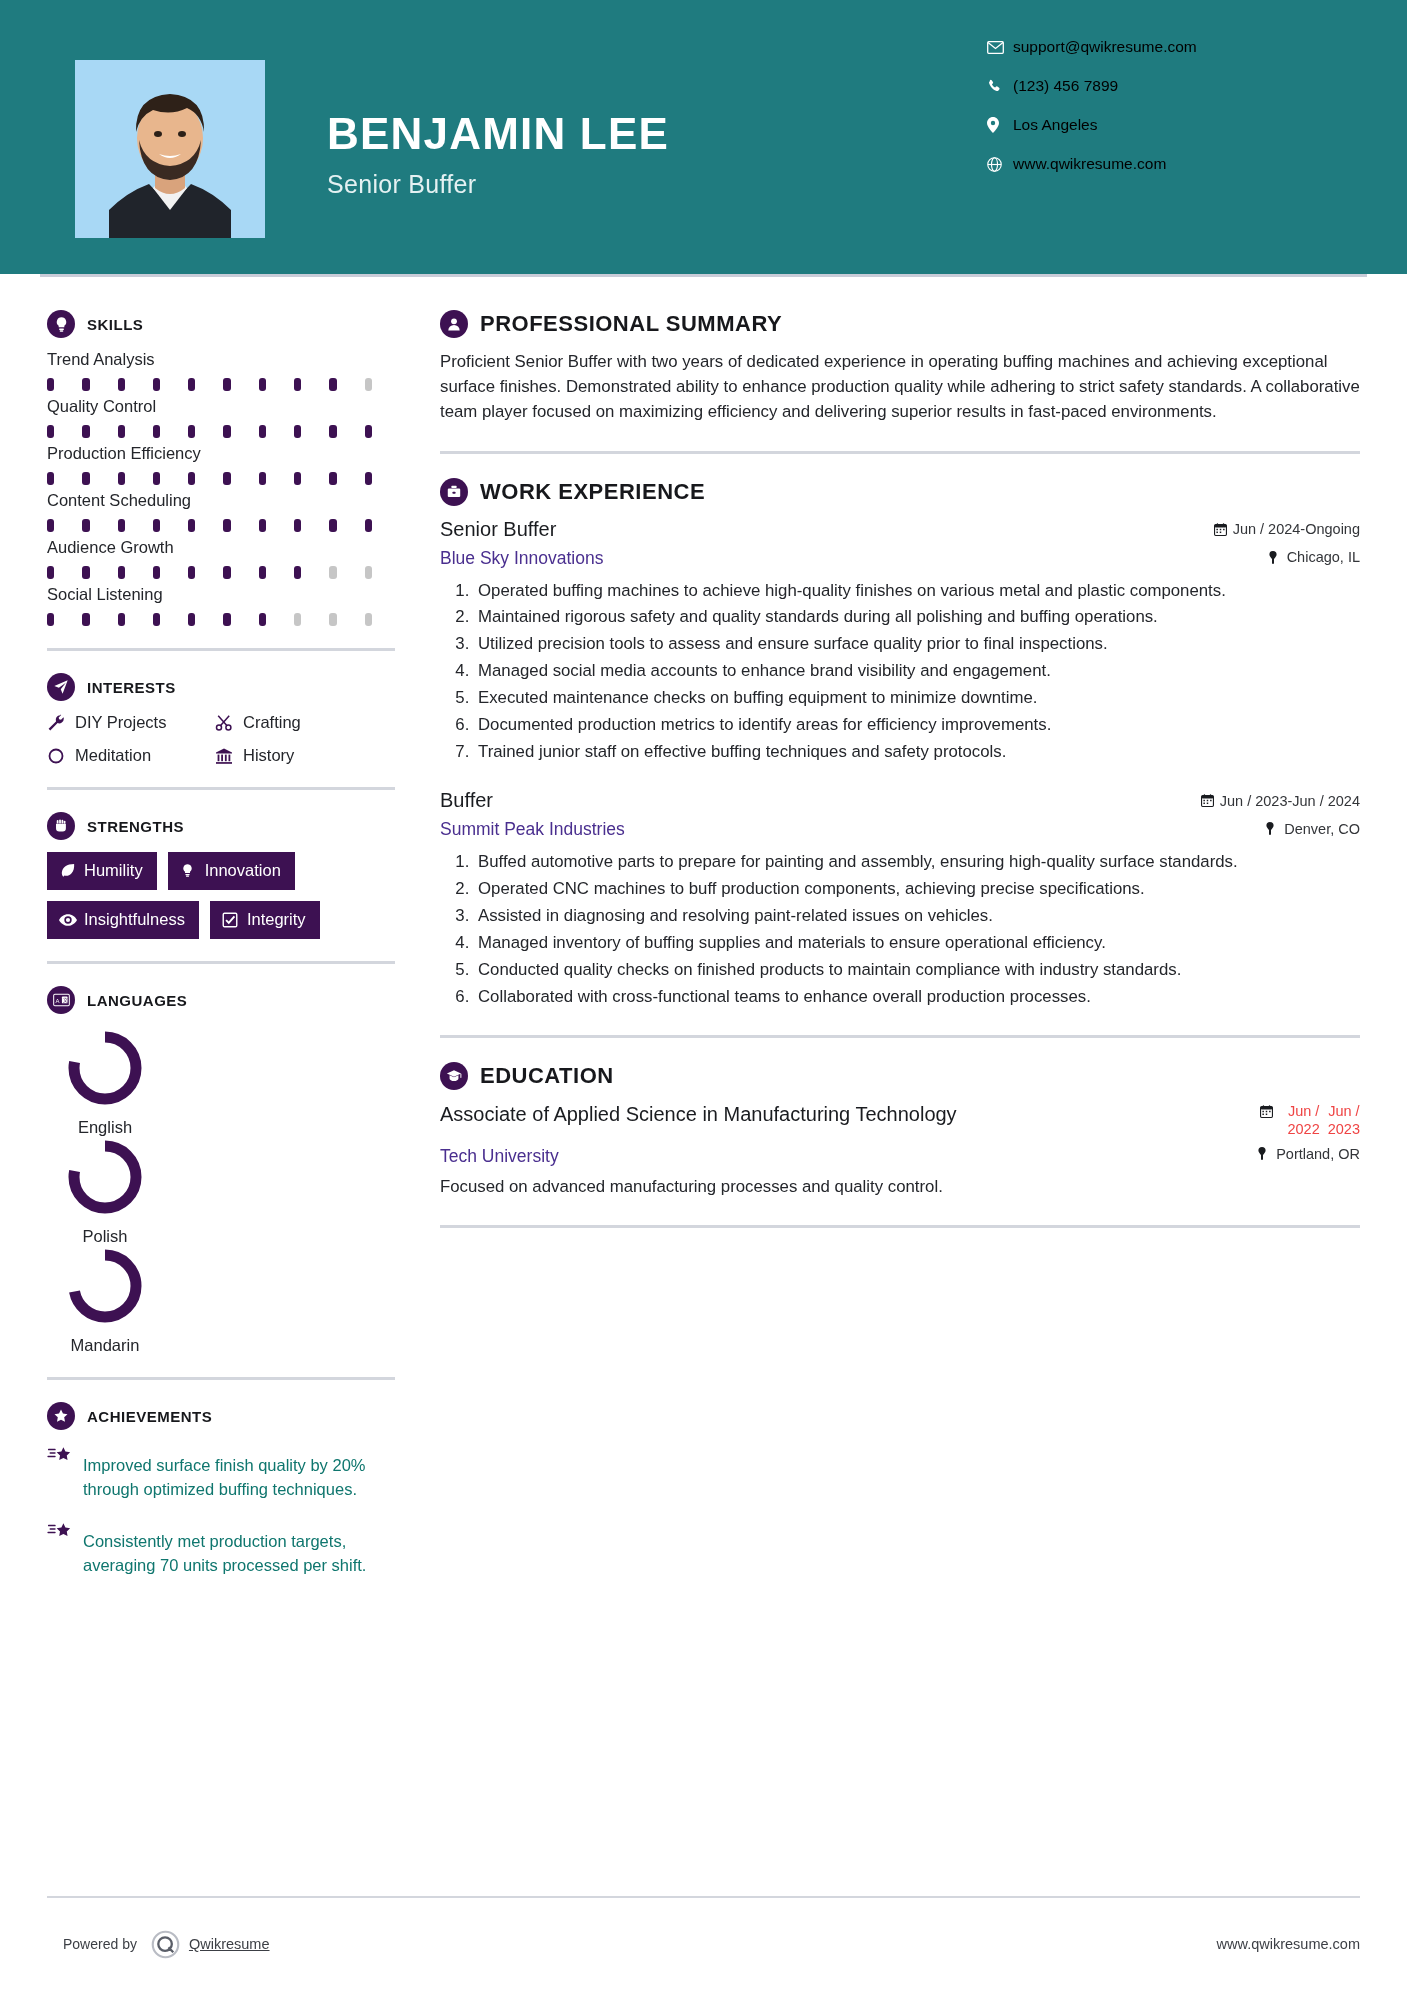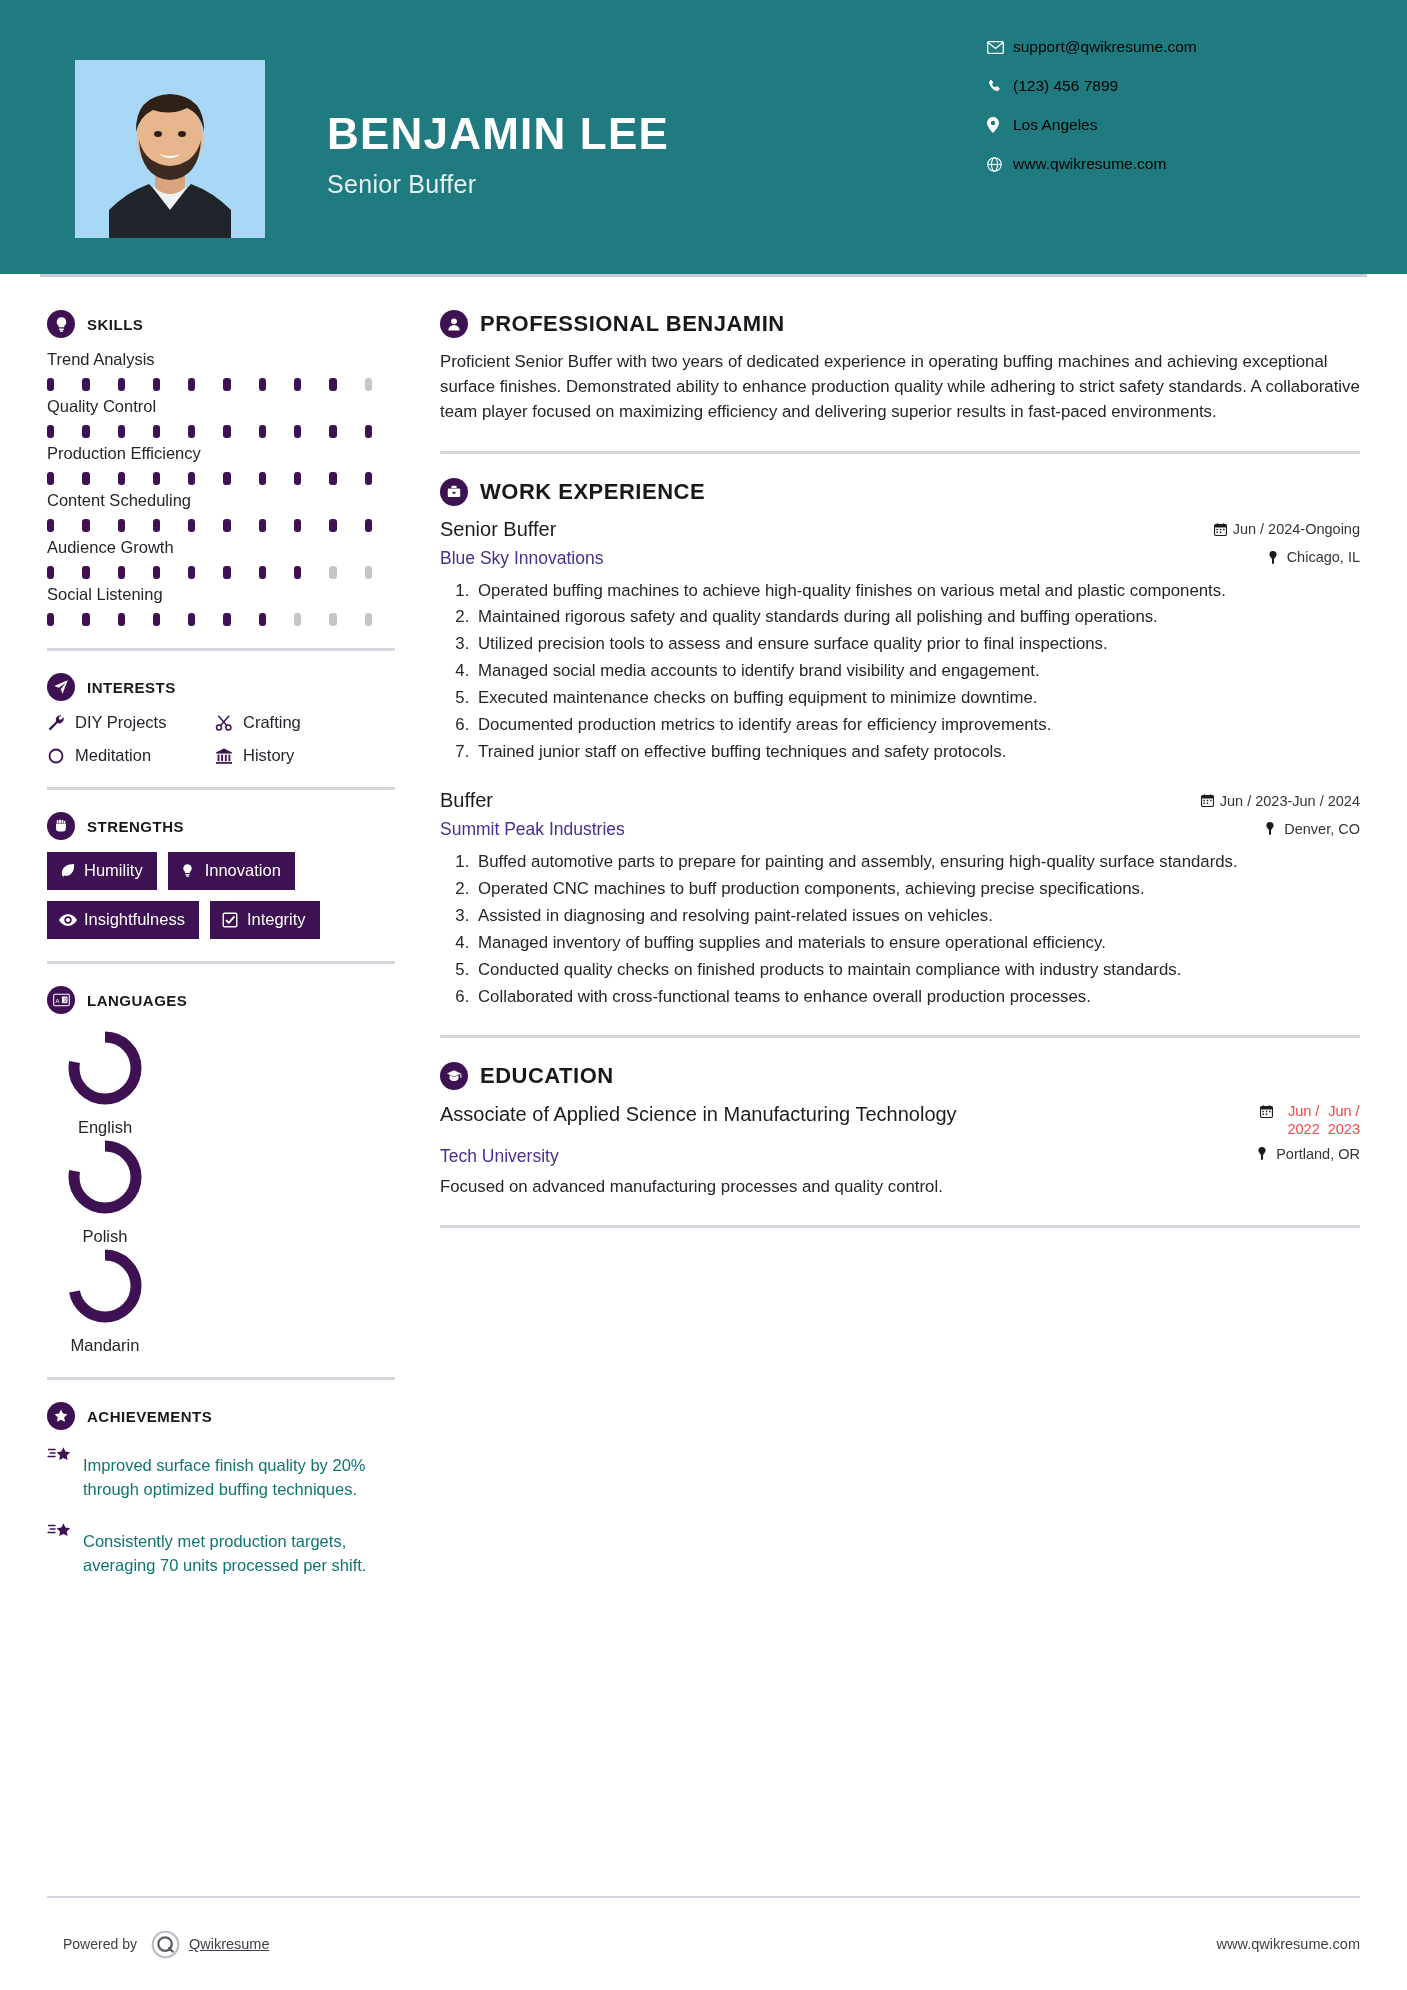--- a/index.html
+++ b/index.html
@@ -750,21 +750,21 @@
     <div class="right-col">
 
       <div>
         <div class="sec-head">
           <span class="sec-badge">
             <svg width="16" height="16" viewBox="0 0 18 18" fill="#ffffff">
               <circle cx="9" cy="6" r="3.3"></circle>
               <path d="M2.6 16.4a6.4 6.4 0 0 1 12.8 0z"></path>
             </svg>
           </span>
-          <span class="sec-title big">PROFESSIONAL BENJAMIN</span>
+          <span class="sec-title big">PROFESSIONAL SUMMARY</span>
         </div>
         <div class="summary-text">Proficient Senior Buffer with two years of dedicated experience in operating buffing machines and achieving exceptional surface finishes. Demonstrated ability to enhance production quality while adhering to strict safety standards. A collaborative team player focused on maximizing efficiency and delivering superior results in fast-paced environments.</div>
       </div>
 
       <div class="divider-r"></div>
 
       <div>
         <div class="sec-head">
           <span class="sec-badge">
             <svg width="16" height="16" viewBox="0 0 18 18" fill="#ffffff">
@@ -804,21 +804,21 @@
                   <path d="M5 0a3.6 3.6 0 0 0-3.6 3.6c0 1.6 1.5 3.2 2.6 4.3V12a1 1 0 0 0 2 0V7.9c1.1-1.1 2.6-2.7 2.6-4.3A3.6 3.6 0 0 0 5 0z"></path>
                 </svg>
               </span>
               <span>Chicago, IL</span>
             </span>
           </div>
           <ol class="bullets">
               <li>Operated buffing machines to achieve high-quality finishes on various metal and plastic components.</li>
               <li>Maintained rigorous safety and quality standards during all polishing and buffing operations.</li>
               <li>Utilized precision tools to assess and ensure surface quality prior to final inspections.</li>
-              <li>Managed social media accounts to identify brand visibility and engagement.</li>
+              <li>Managed social media accounts to enhance brand visibility and engagement.</li>
               <li>Executed maintenance checks on buffing equipment to minimize downtime.</li>
               <li>Documented production metrics to identify areas for efficiency improvements.</li>
               <li>Trained junior staff on effective buffing techniques and safety protocols.</li>
             </ol>
         </div>
 
         <div class="job-block">
           <div class="job-row">
             <span class="job-role">Buffer</span>
             <span class="job-date">

